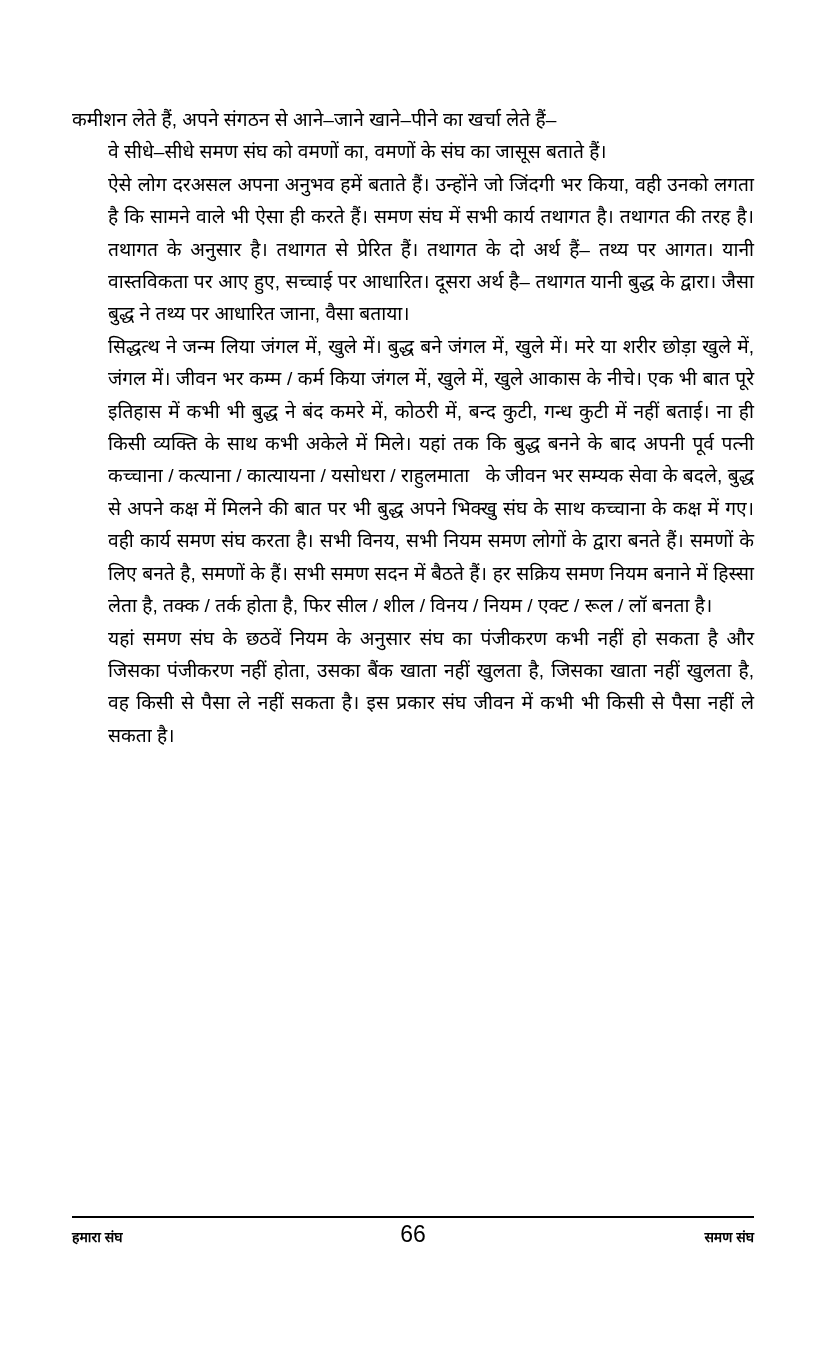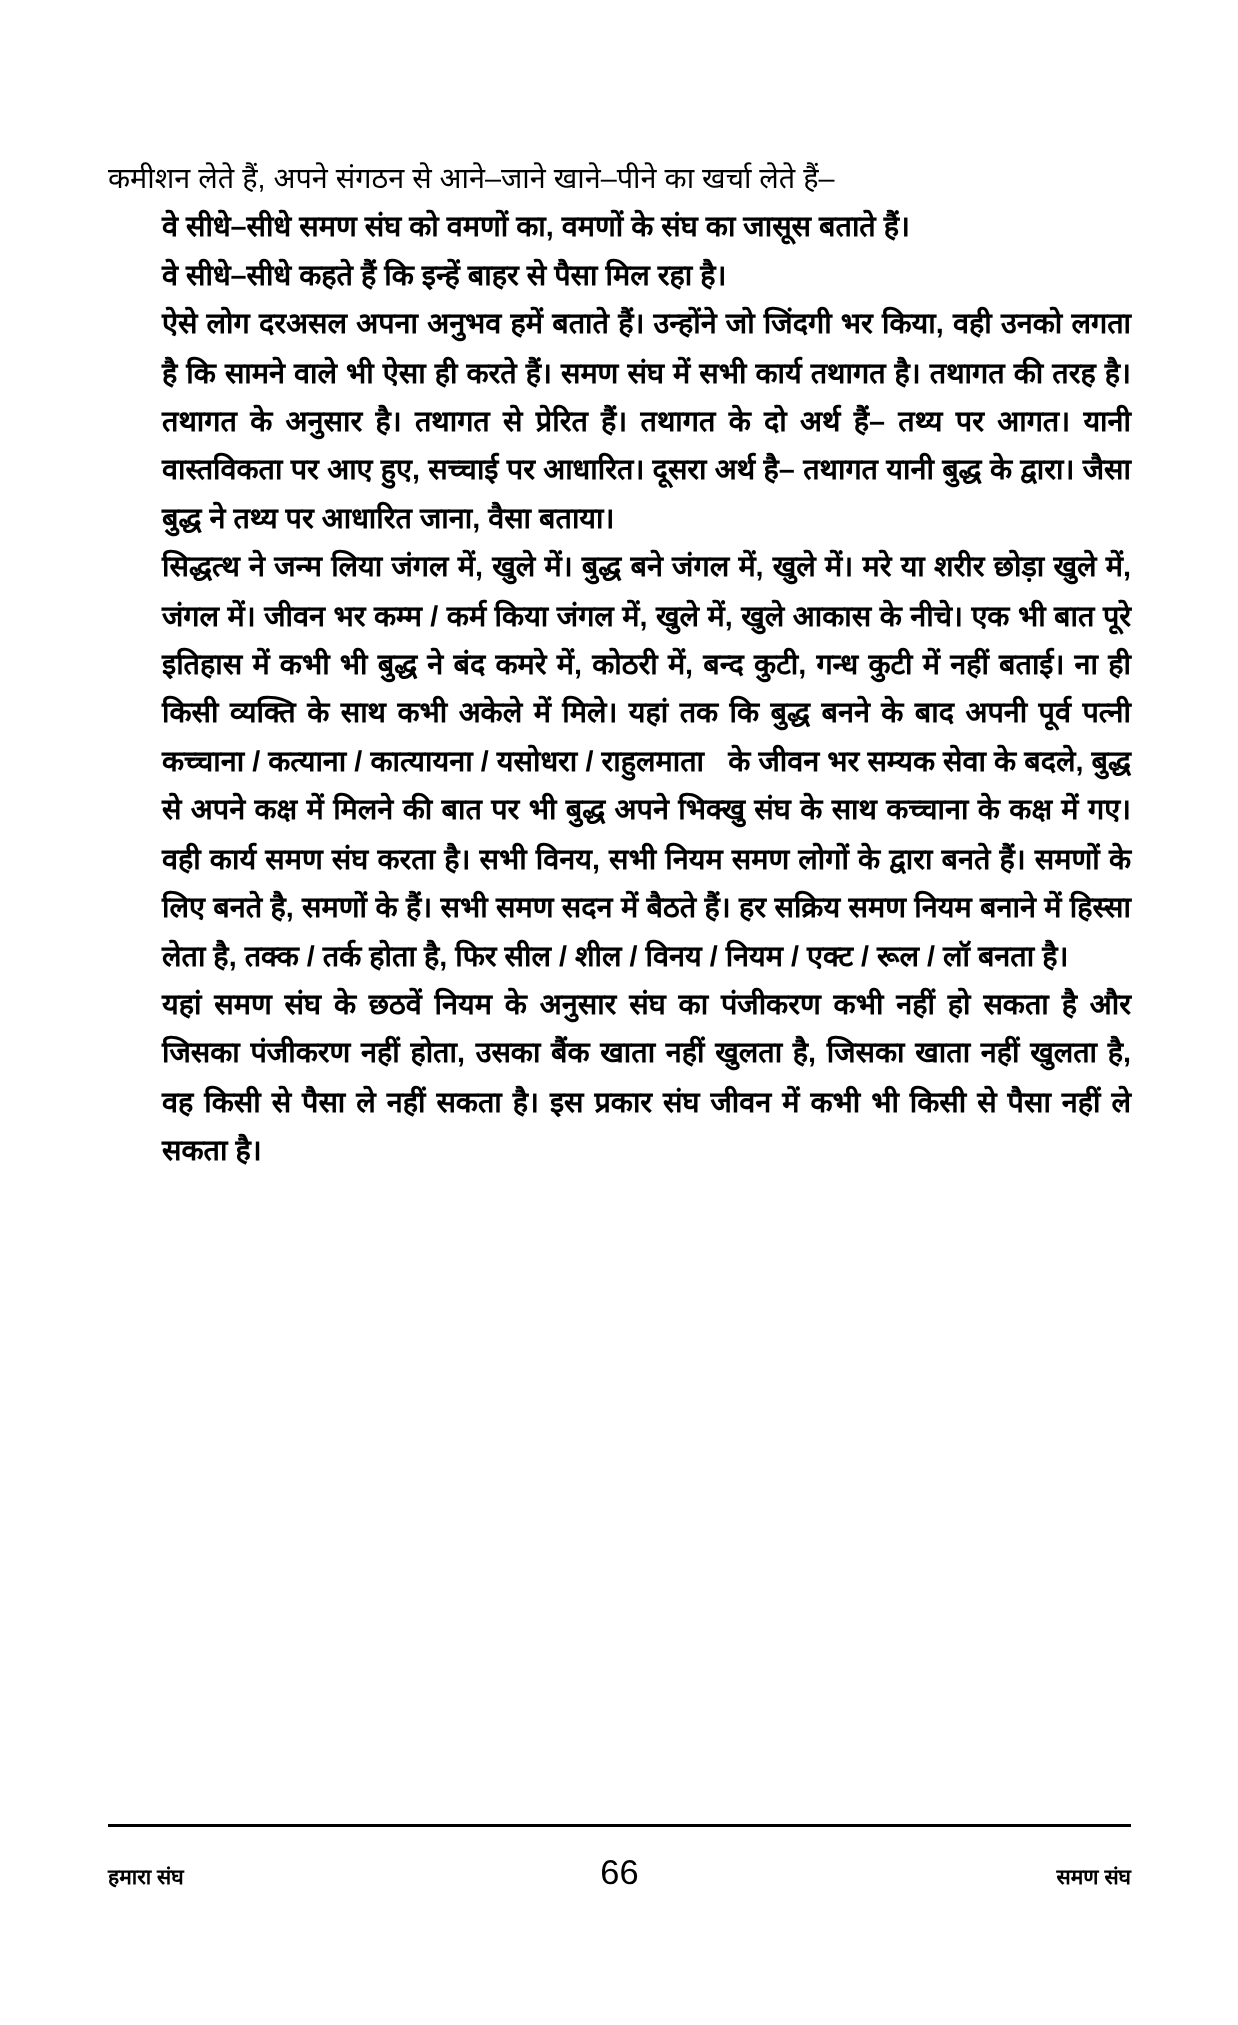--- a/index.html
+++ b/index.html
@@ -38,21 +38,20 @@
     white-space: pre-wrap;
   }
   .first-line {
     font-size: 19.2px;
     line-height: 32.4px;
     margin: 0;
     white-space: pre-wrap;
   }
   .indent {
     padding-left: 36px;
-    font-weight: bold;
   }
   .nojustify {
     text-align: left;
   }
   .footer {
     position: absolute;
     left: 72px;
     top: 1216px;
     width: 682px;
     height: 40px;
@@ -61,21 +60,21 @@
     position: absolute;
     left: 0;
     top: 0;
     width: 682px;
     height: 2px;
     background: #000000;
   }
   .footer-row {
     position: absolute;
     left: 0;
-    top: 20px;
+    top: 6px;
     width: 682px;
     display: flex;
     align-items: baseline;
     justify-content: space-between;
   }
   .footer-side {
     font-size: 14px;
     line-height: 22px;
     font-weight: bold;
     width: 180px;
@@ -96,21 +95,20 @@
 <div class="page">
 
   <div class="content">
 
     <p class="first-line">कमीशन लेते हैं, अपने संगठन से आने–जाने खाने–पीने का खर्चा लेते हैं–</p>
 
     <p class="para indent">वे सीधे–सीधे समण संघ को वमणों का, वमणों के संघ का जासूस बताते हैं।</p>
 
 
 
-    <p class="para indent nojustify">वे सीधे–सीधे कहते हैं कि इन्हें बाहर से पैसा मिल रहा है।</p>
 
     <p class="para indent">ऐसे लोग दरअसल अपना अनुभव हमें बताते हैं। उन्होंने जो जिंदगी भर किया, वही उनको लगता है कि सामने वाले भी ऐसा ही करते हैं। समण संघ में सभी कार्य तथागत है। तथागत की तरह है। तथागत के अनुसार है। तथागत से प्रेरित हैं। तथागत के दो अर्थ हैं– तथ्य पर आगत। यानी वास्तविकता पर आए हुए, सच्चाई पर आधारित। दूसरा अर्थ है– तथागत यानी बुद्ध के द्वारा। जैसा बुद्ध ने तथ्य पर आधारित जाना, वैसा बताया।</p>
 
     <p class="para indent">सिद्धत्थ ने जन्म लिया जंगल में, खुले में। बुद्ध बने जंगल में, खुले में। मरे या शरीर छोड़ा खुले में, जंगल में। जीवन भर कम्म / कर्म किया जंगल में, खुले में, खुले आकास के नीचे। एक भी बात पूरे इतिहास में कभी भी बुद्ध ने बंद कमरे में, कोठरी में, बन्द कुटी, गन्ध कुटी में नहीं बताई। ना ही किसी व्यक्ति के साथ कभी अकेले में मिले। यहां तक कि बुद्ध बनने के बाद अपनी पूर्व पत्नी कच्चाना / कत्याना / कात्यायना / यसोधरा / राहुलमाता   के जीवन भर सम्यक सेवा के बदले, बुद्ध से अपने कक्ष में मिलने की बात पर भी बुद्ध अपने भिक्खु संघ के साथ कच्चाना के कक्ष में गए। वही कार्य समण संघ करता है। सभी विनय, सभी नियम समण लोगों के द्वारा बनते हैं। समणों के लिए बनते है, समणों के हैं। सभी समण सदन में बैठते हैं। हर सक्रिय समण नियम बनाने में हिस्सा लेता है, तक्क / तर्क होता है, फिर सील / शील / विनय / नियम / एक्ट / रूल / लॉ बनता है।</p>
 
     <p class="para indent">यहां समण संघ के छठवें नियम के अनुसार संघ का पंजीकरण कभी नहीं हो सकता है और जिसका पंजीकरण नहीं होता, उसका बैंक खाता नहीं खुलता है, जिसका खाता नहीं खुलता है, वह किसी से पैसा ले नहीं सकता है। इस प्रकार संघ जीवन में कभी भी किसी से पैसा नहीं ले सकता है।</p>
 
   </div>
 
   <div class="footer">

